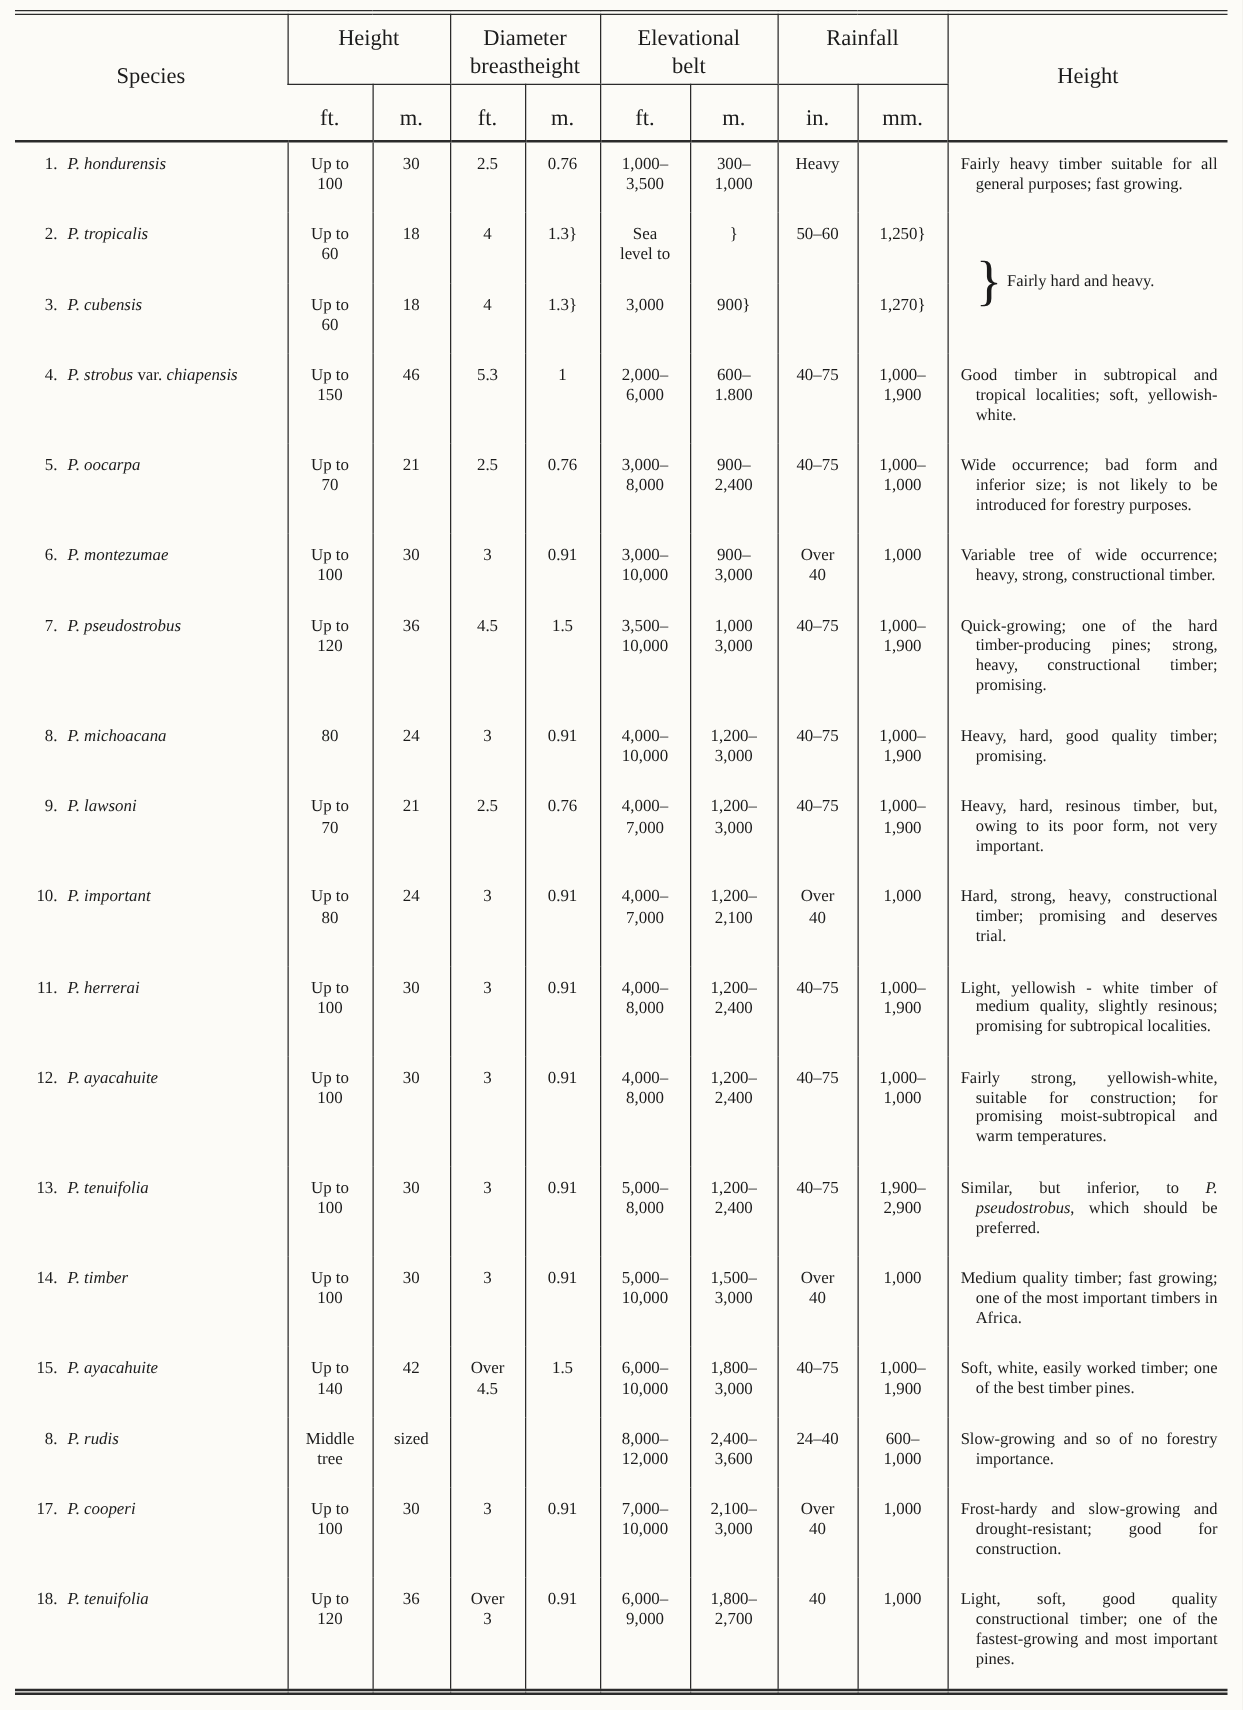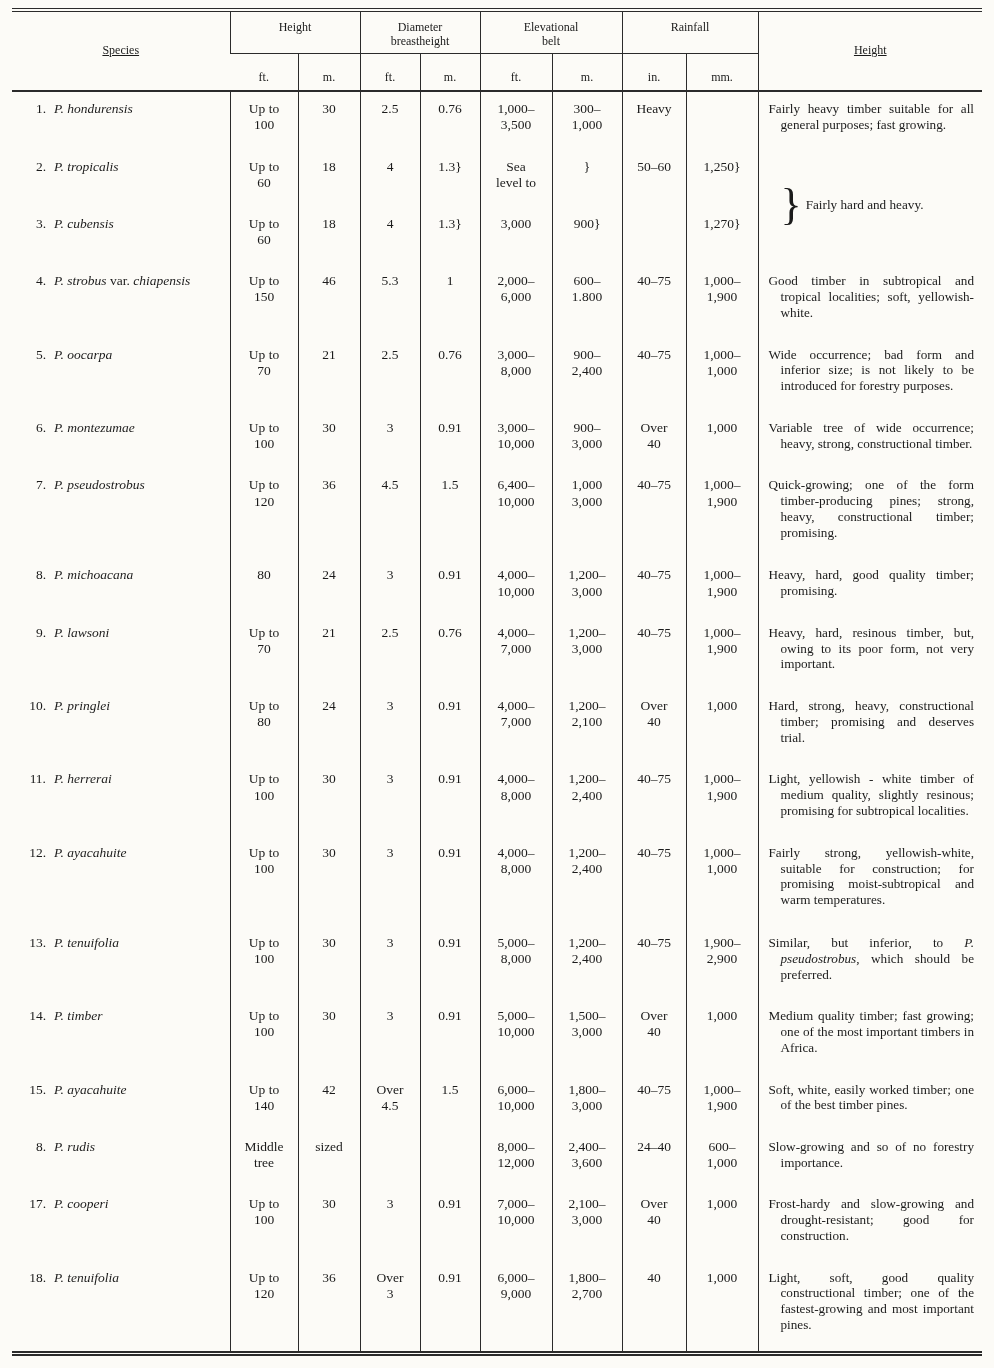--- a/index.html
+++ b/index.html
@@ -36,25 +36,25 @@
     vertical-align:top;
   }
   tr > *:first-child{ border-left:none; }
 
   
   thead th{
     font-weight:normal;
     text-align:center;
     white-space:pre-line;
     padding:8px 4px 4px 4px;
-    font-size:12px;
+    font-size:18px;
   }
   thead tr.group th.grp{ border-bottom:1px solid var(--rule); }
   thead tr.sub th{ border-bottom:2px solid var(--rule); padding:16px 2px 6px 2px; }
-  thead th.span2{ border-bottom:2px solid var(--rule); vertical-align:middle; padding-bottom:10px;text-decoration:underline; }
+  thead th.span2{ border-bottom:2px solid var(--rule); vertical-align:middle; padding-bottom:10px; }
 
   
   tbody td{ padding:9px 3px 13px 3px; }
   td.val{
     text-align:center;
     white-space:pre-line;
   }
   td.sp{
     text-align:left;
     padding-left:6px;
@@ -240,28 +240,28 @@
         </tr>
         <tr>
           <td class="sp">
             <div class="sp-inner"><span class="num">7.</span><i>P. pseudostrobus</i></div>
           </td>
           <td class="val">Up to
 120</td>
           <td class="val">36</td>
           <td class="val">4.5</td>
           <td class="val">1.5</td>
-          <td class="val">6,400–
+          <td class="val">3,500–
 10,000</td>
           <td class="val">1,000
 3,000</td>
           <td class="val">40–75</td>
           <td class="val">1,000–
 1,900</td>
-          <td class="rem"><span>Quick-growing; one of the form timber-producing pines; strong, heavy, constructional timber; promising.</span></td>
+          <td class="rem"><span>Quick-growing; one of the hard timber-producing pines; strong, heavy, constructional timber; promising.</span></td>
         </tr>
         <tr>
           <td class="sp">
             <div class="sp-inner"><span class="num">8.</span><i>P. michoacana</i></div>
           </td>
           <td class="val">80</td>
           <td class="val">24</td>
           <td class="val">3</td>
           <td class="val">0.91</td>
           <td class="val">4,000–
@@ -286,21 +286,21 @@
 7,000</td>
           <td class="val">1,200–
 3,000</td>
           <td class="val">40–75</td>
           <td class="val">1,000–
 1,900</td>
           <td class="rem"><span>Heavy, hard, resinous timber, but, owing to its poor form, not very important.</span></td>
         </tr>
         <tr>
           <td class="sp">
-            <div class="sp-inner"><span class="num">10.</span><i>P. pringlei</i></div>
+            <div class="sp-inner"><span class="num">10.</span><i>P. important</i></div>
           </td>
           <td class="val">Up to
 80</td>
           <td class="val">24</td>
           <td class="val">3</td>
           <td class="val">0.91</td>
           <td class="val">4,000–
 7,000</td>
           <td class="val">1,200–
 2,100</td>

